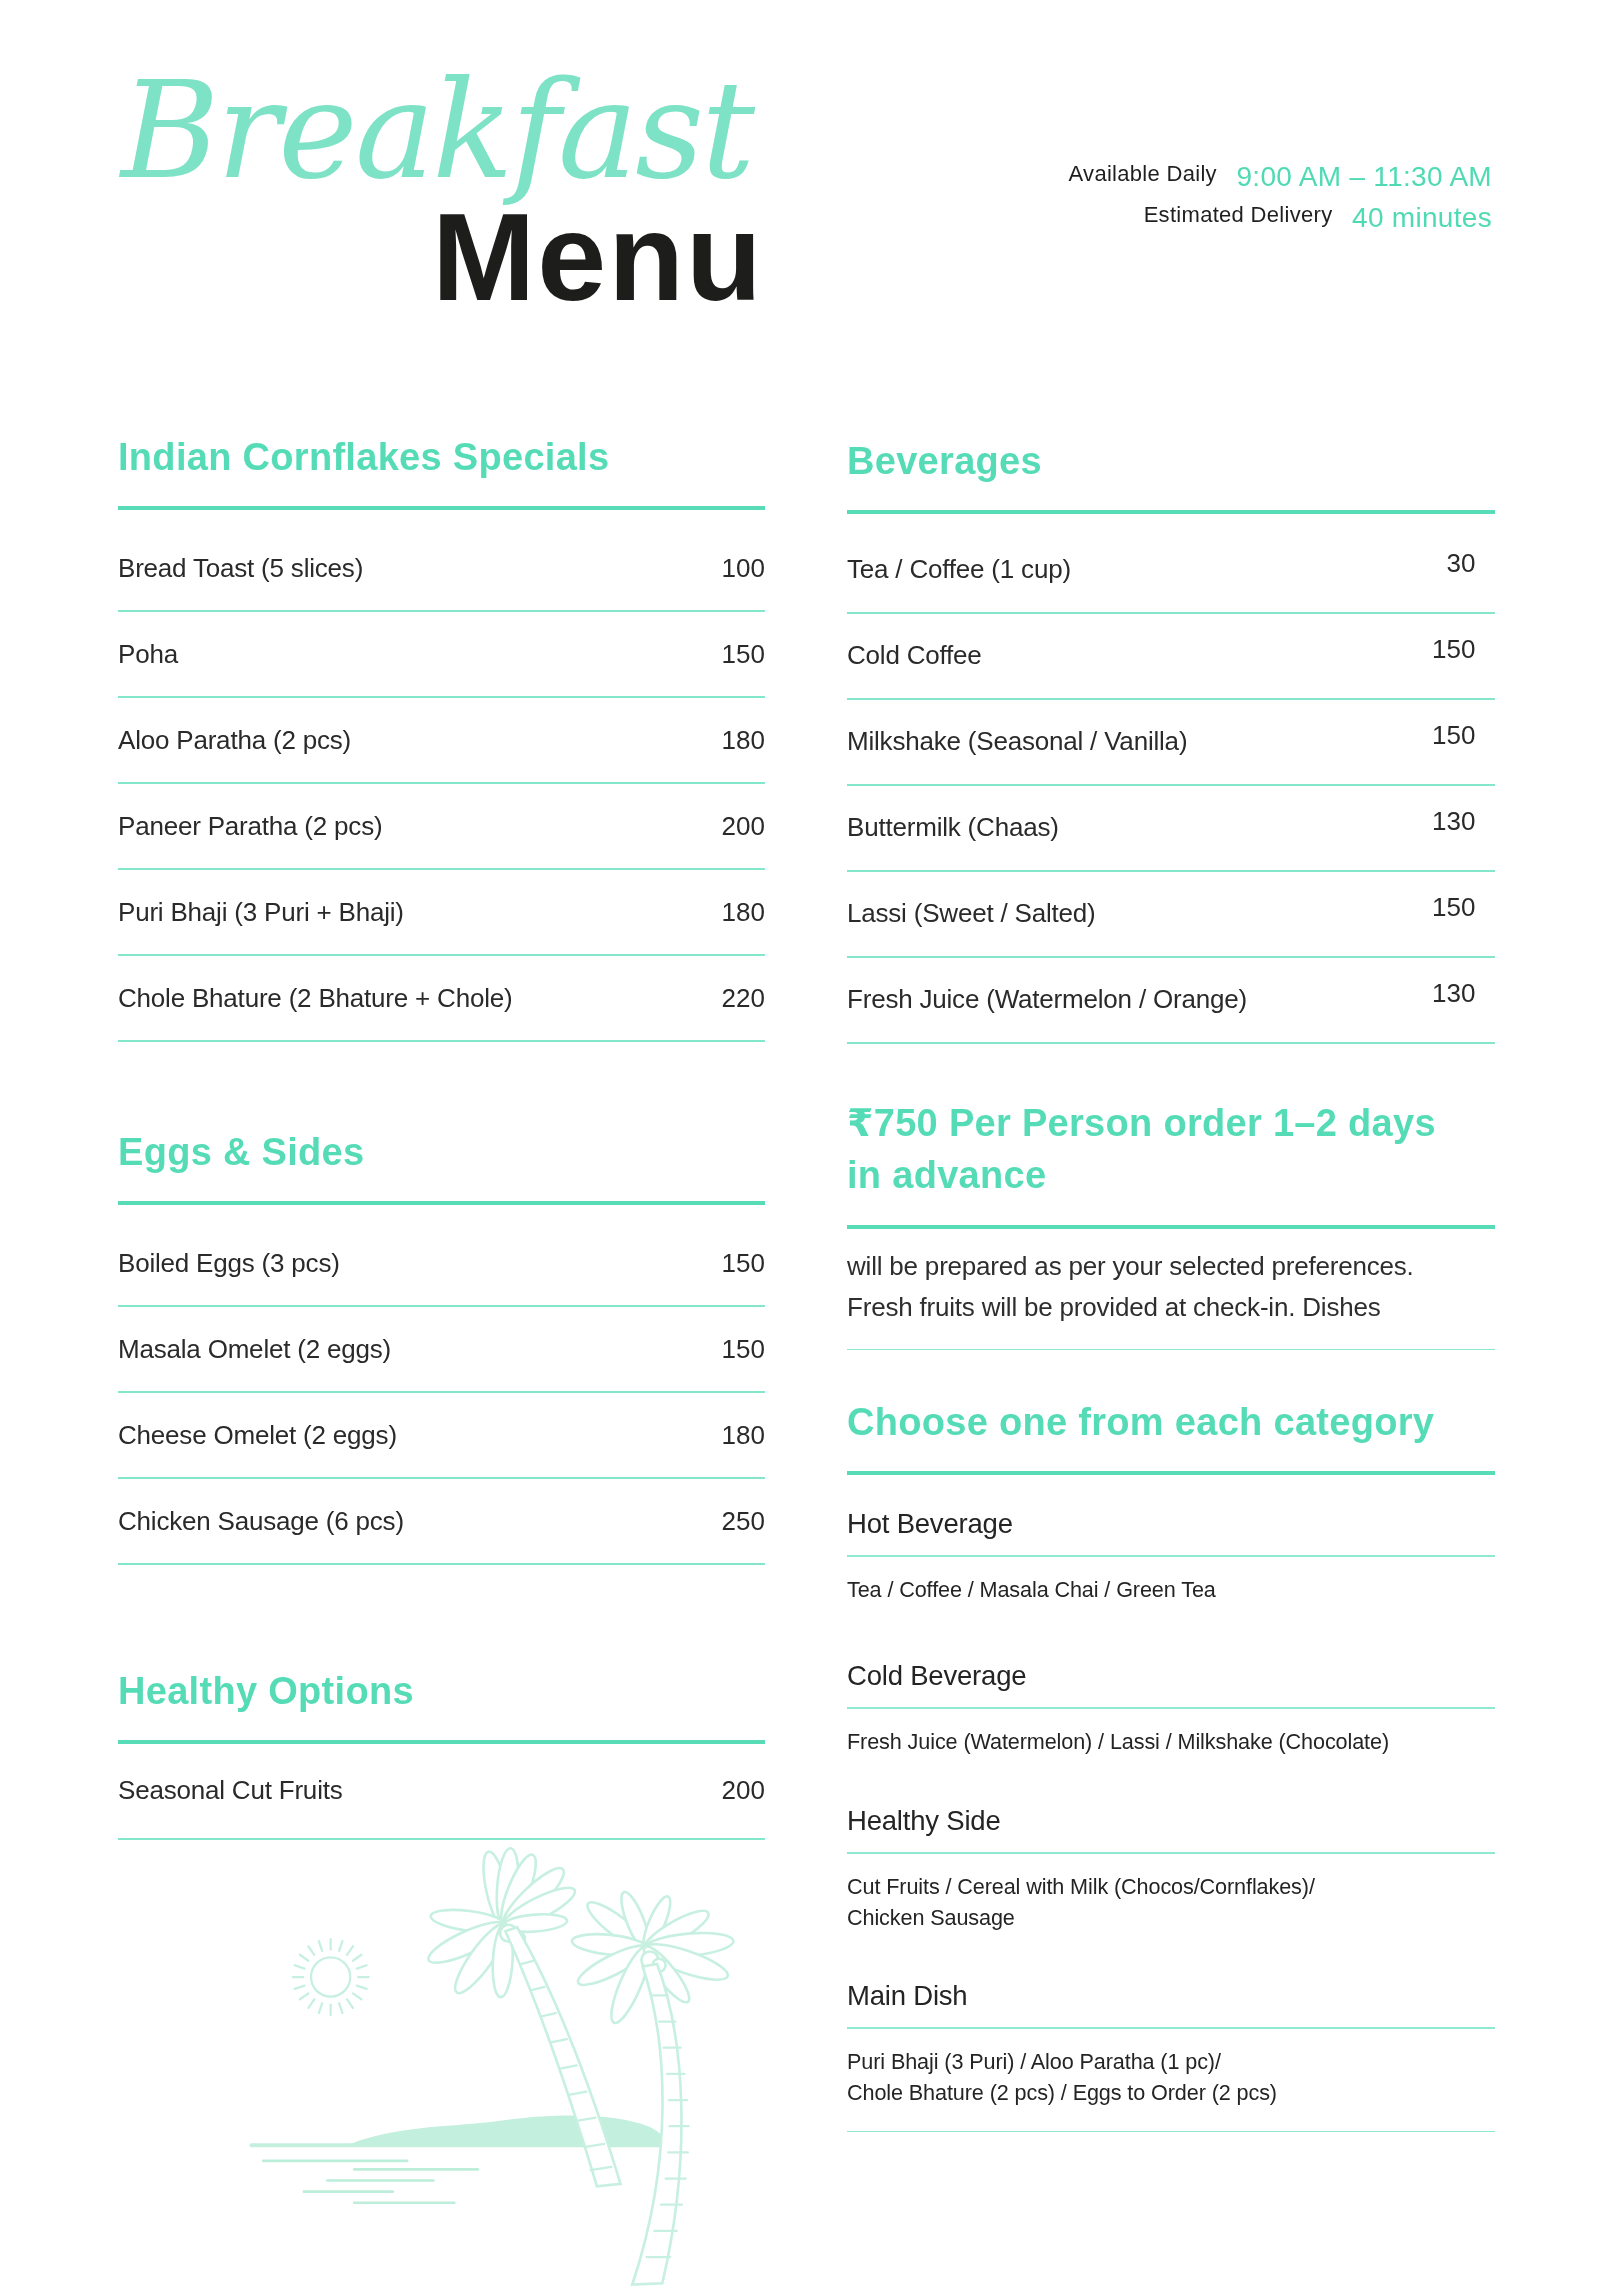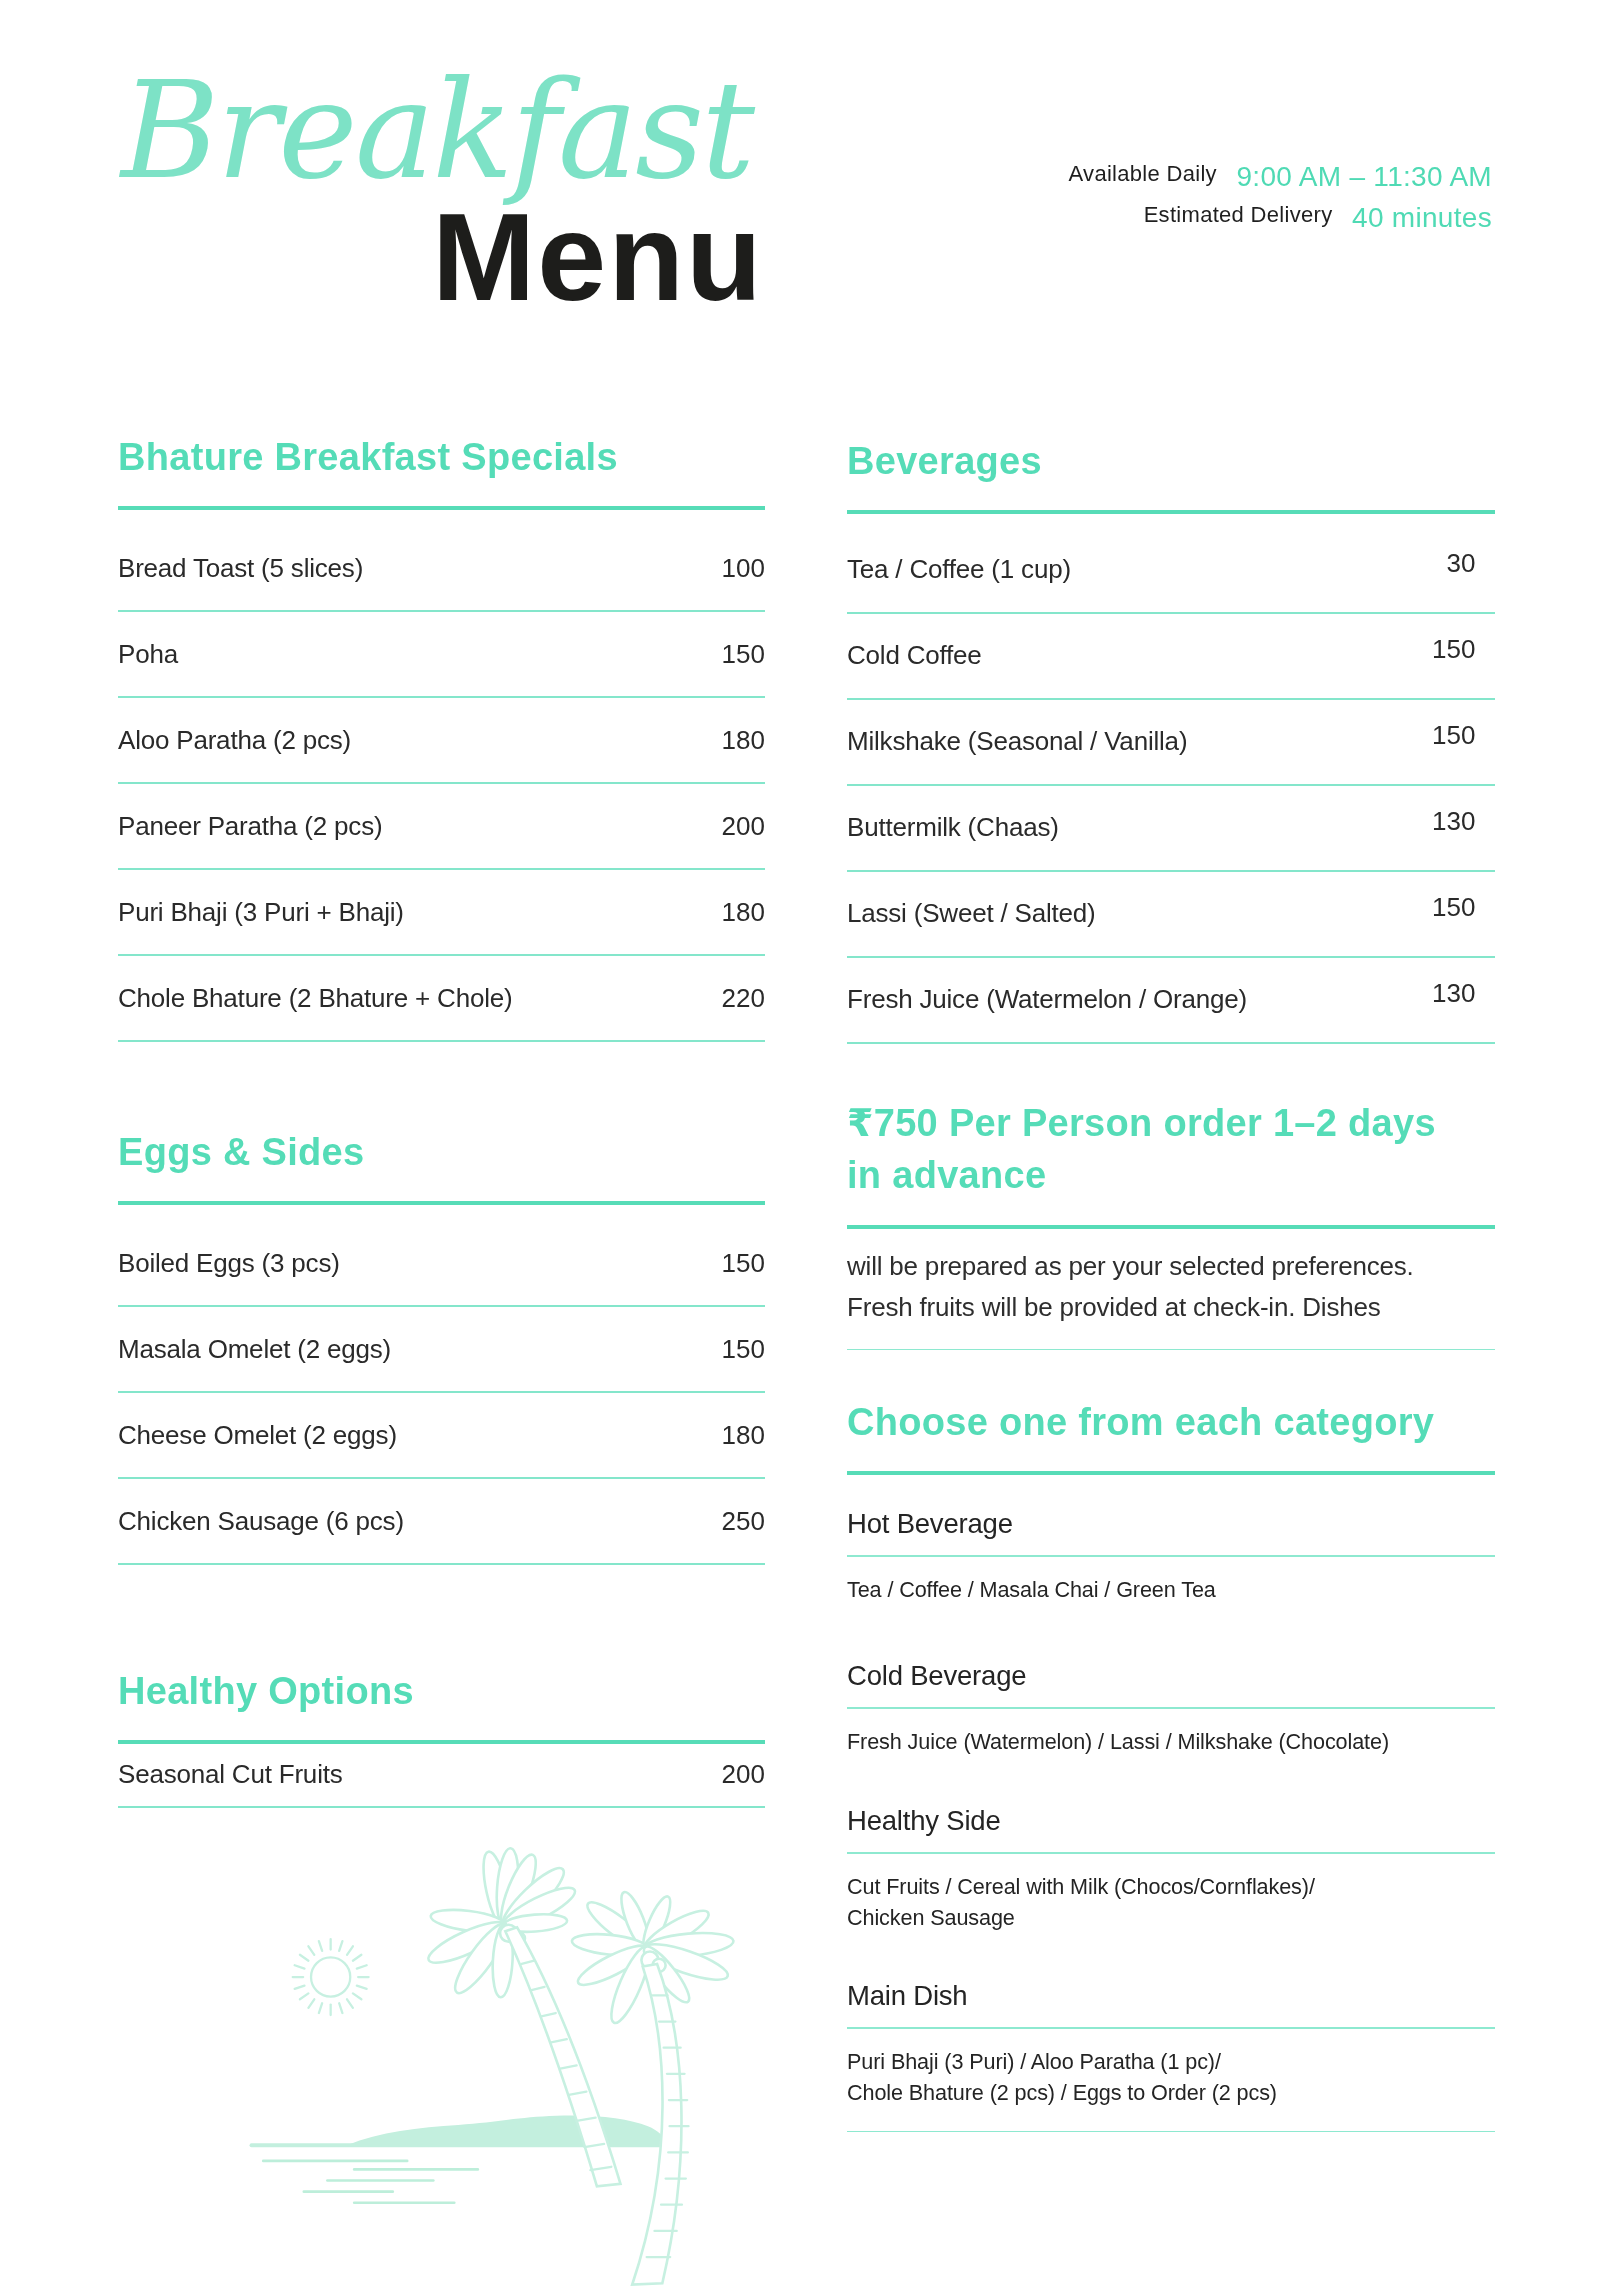--- a/index.html
+++ b/index.html
@@ -22,21 +22,21 @@
   .col-right{left:847px;width:648px;}
   .blk{position:absolute;}
   .blk h2{margin:0;font-size:38px;line-height:47px;font-weight:700;color:#55dcb7;letter-spacing:0.3px;}
   .rule{height:3.9px;background:#57dcb7;margin-top:25px;}
   .rows{padding-top:16.4px;}
   .row{height:86px;display:flex;justify-content:space-between;align-items:center;
        border-bottom:2px solid #84e6cb;box-sizing:border-box;}
   .nm{font-size:26px;letter-spacing:-0.2px;color:#2a2a2a;}
   .pr{font-size:26px;color:#2a2a2a;}
   .sec-healthy .rows{padding-top:0;}
-  .sec-healthy .row{height:64px;}
+  .sec-healthy .row{height:96px;}
 
   
   .blk-bev .rows{padding-top:14px;}
   .blk-bev .pr{position:relative;top:-6.5px;margin-right:19.6px;}
 
   
   .blk-pkg h2{line-height:52px;}
   .blk-pkg .rule{margin-top:24px;}
   .pkg-note{margin-top:17px;font-size:26px;line-height:41px;color:#2e2e2e;letter-spacing:-0.2px;}
   .thin-rule{height:1.3px;background:#8ee9d0;margin-top:21px;}
@@ -160,21 +160,21 @@
       <span class="alabel">Available Daily</span>
       <span class="avalue">9:00 AM – 11:30 AM</span>
     </div>
     <div class="arow">
       <span class="alabel">Estimated Delivery</span>
       <span class="avalue">40 minutes</span>
     </div>
   </div>
 
   <section class="blk col-left" style="top:434px">
-    <h2>Bhature Breakfast Specials</h2>
+    <h2>Indian Cornflakes Specials</h2>
     <div class="rule"></div>
     <div class="rows">
       <div class="row">
           <span class="nm">Bread Toast (5 slices)</span>
           <span class="pr">100</span>
         </div>
       <div class="row">
           <span class="nm">Poha</span>
           <span class="pr">150</span>
         </div>

